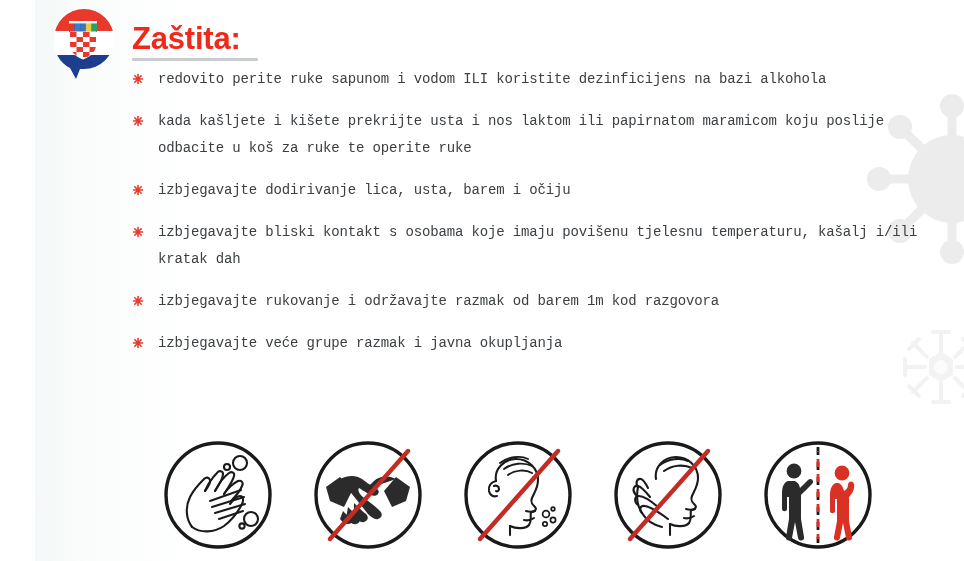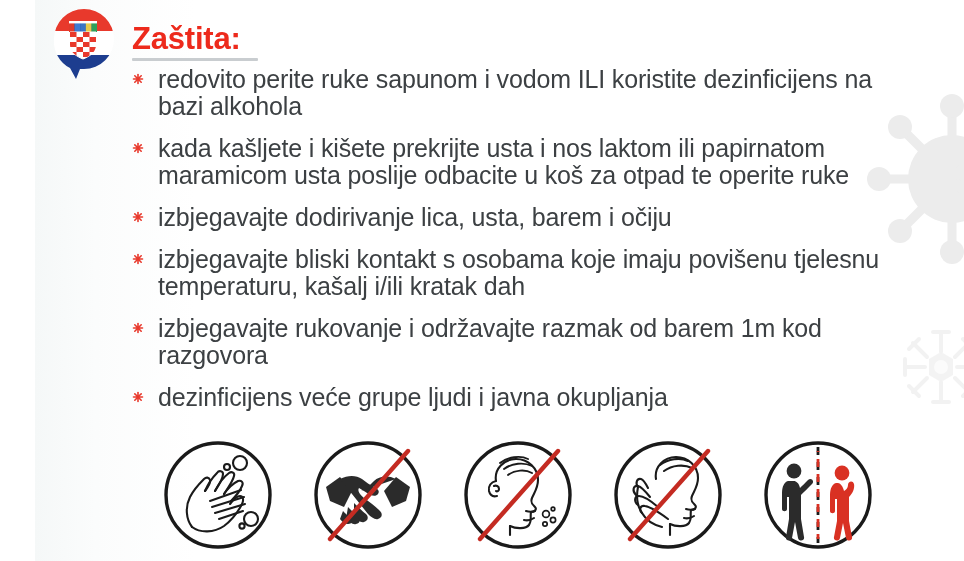--- a/index.html
+++ b/index.html
@@ -88,24 +88,24 @@
   .bullet {
     flex: 0 0 auto;
     width: 12px;
     height: 12px;
     margin-top: 7px;
     margin-right: 14px;
     position: relative;
   }
   .bullet svg { display: block; }
   .item-text {
-    font-size: 25px;
+    font-size: 14px;
     line-height: 27px;
     color: #3c4043;
-    font-family: Liberation Sans, sans-serif;
+    font-family: Liberation Mono, monospace;
     letter-spacing: -0.15px;
   }
 
   
   .icon-row {
     position: absolute;
     left: 112px;
     top: 432px;
     display: flex;
     gap: 8px;
@@ -248,21 +248,21 @@
         <svg viewBox="0 0 12 12" width="12" height="12" aria-hidden="true">
             <g stroke="#e8392c" stroke-width="1.6" stroke-linecap="round">
               <line x1="6" y1="1.5" x2="6" y2="10.5"></line>
               <line x1="1.5" y1="6" x2="10.5" y2="6"></line>
               <line x1="2.8" y1="2.8" x2="9.2" y2="9.2"></line>
               <line x1="9.2" y1="2.8" x2="2.8" y2="9.2"></line>
             </g>
             <circle cx="6" cy="6" r="1.7" fill="#e8392c"></circle>
           </svg>
       </span>
-      <span class="item-text">kada kašljete i kišete prekrijte usta i nos laktom ili papirnatom maramicom usta poslije odbacite u koš za otpad te operite ruke</span>
+      <span class="item-text">kada kašljete i kišete prekrijte usta i nos laktom ili papirnatom maramicom koju poslije odbacite u koš za ruke te operite ruke</span>
     </div>
 
     <div class="list-item">
       <span class="bullet">
         <svg viewBox="0 0 12 12" width="12" height="12" aria-hidden="true">
             <g stroke="#e8392c" stroke-width="1.6" stroke-linecap="round">
               <line x1="6" y1="1.5" x2="6" y2="10.5"></line>
               <line x1="1.5" y1="6" x2="10.5" y2="6"></line>
               <line x1="2.8" y1="2.8" x2="9.2" y2="9.2"></line>
               <line x1="9.2" y1="2.8" x2="2.8" y2="9.2"></line>
@@ -309,21 +309,21 @@
         <svg viewBox="0 0 12 12" width="12" height="12" aria-hidden="true">
             <g stroke="#e8392c" stroke-width="1.6" stroke-linecap="round">
               <line x1="6" y1="1.5" x2="6" y2="10.5"></line>
               <line x1="1.5" y1="6" x2="10.5" y2="6"></line>
               <line x1="2.8" y1="2.8" x2="9.2" y2="9.2"></line>
               <line x1="9.2" y1="2.8" x2="2.8" y2="9.2"></line>
             </g>
             <circle cx="6" cy="6" r="1.7" fill="#e8392c"></circle>
           </svg>
       </span>
-      <span class="item-text">dezinficijens veće grupe ljudi i javna okupljanja</span>
+      <span class="item-text">izbjegavajte veće grupe razmak i javna okupljanja</span>
     </div>
 
   </div>
 
   <div class="icon-row">
 
     <div class="icon-cell">
       <svg viewBox="0 0 120 120" width="120" height="120" aria-hidden="true">
         <circle cx="60" cy="60" r="52" fill="none" stroke="#1a1a1a" stroke-width="3.4"></circle>
         <g fill="none" stroke="#1a1a1a" stroke-width="2.1" stroke-linecap="round" stroke-linejoin="round">

